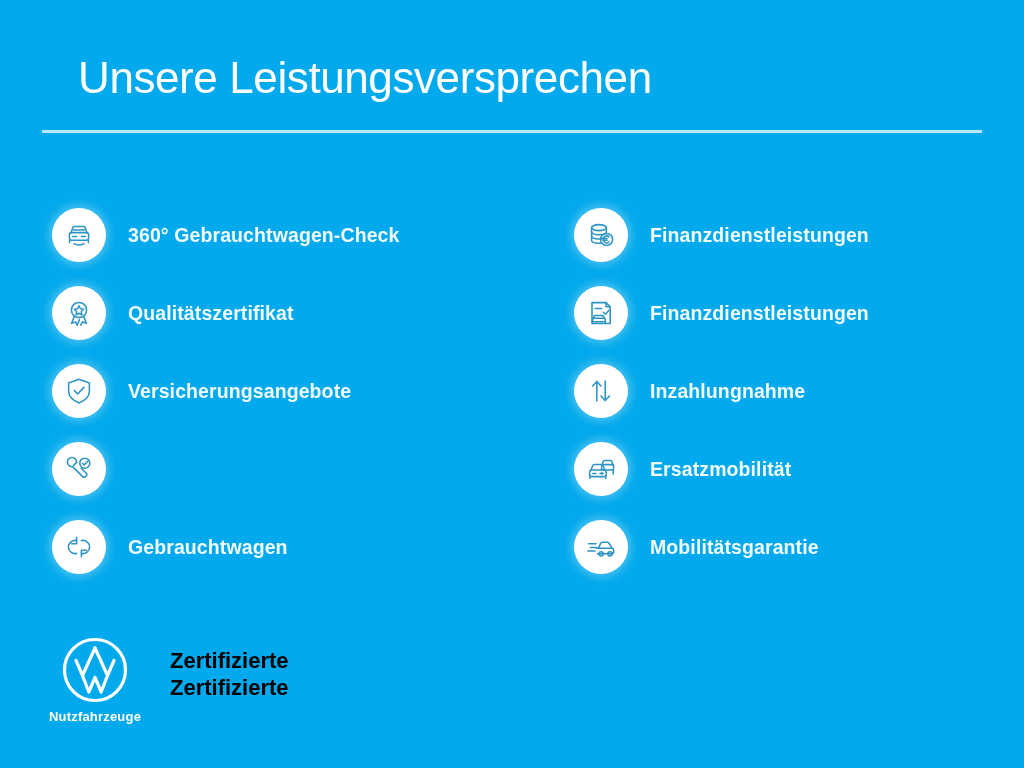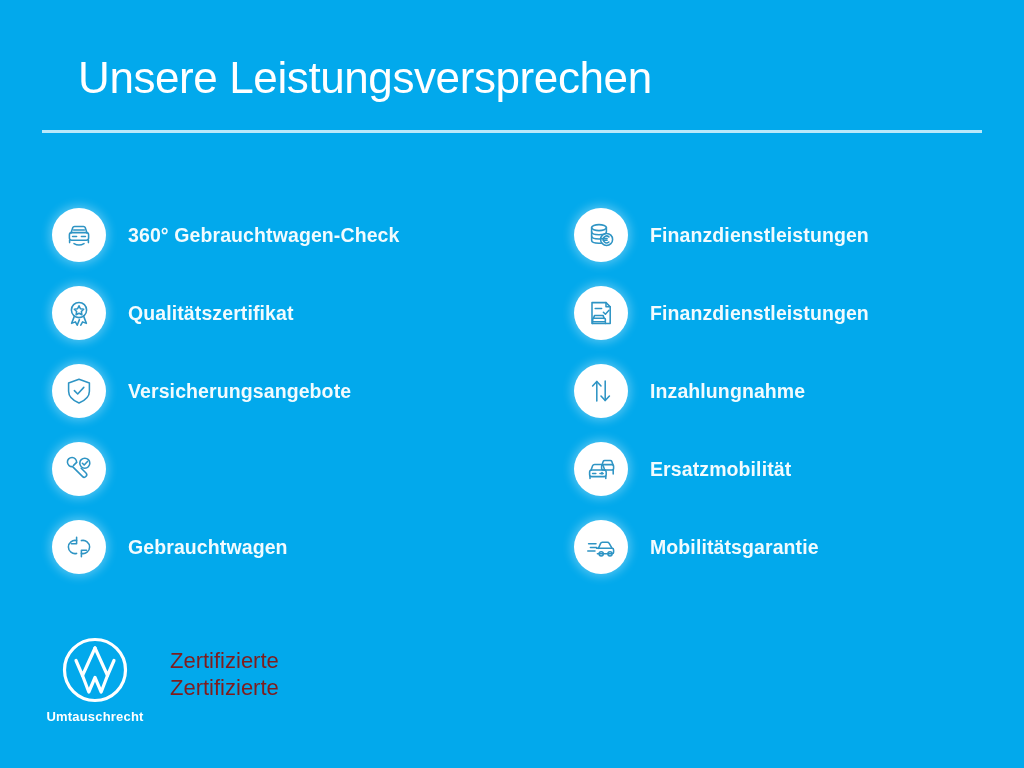--- a/index.html
+++ b/index.html
@@ -125,23 +125,23 @@
     font-weight:700;
     letter-spacing:0.2px;
     color:#FFFFFF;
     white-space:nowrap;
   }
 
   .footer-text {
     margin-left:32px;
     margin-top:14px;
     font-size:22px;
-    font-weight:400;
+    font-weight:700;
     line-height:1.22;
-    color:#7f1d1d;
+    color:#000000;
     white-space:nowrap;
   }
 </style>
 </head>
 <body>
 
 <div class="slide">
 
   <div class="title">Unsere Leistungsversprechen</div>
   <div class="title-rule"></div>
@@ -299,21 +299,21 @@
   <div class="footer">
     <div class="brand">
       <span>
         <svg viewBox="0 0 72 72">
           <circle cx="36" cy="36" r="30.5"></circle>
           <path d="M36 14 L23.5 41.5 L17 26.5"></path>
           <path d="M36 14 L48.5 41.5 L55 26.5"></path>
           <path d="M23.5 41.5 L29.8 58 L36 43.5 L42.2 58 L48.5 41.5"></path>
         </svg>
       </span>
-      <span class="brand-sub">Umtauschrecht</span>
+      <span class="brand-sub">Nutzfahrzeuge</span>
     </div>
     <div class="footer-text">
       <div>Zertifizierte</div>
       <div>Zertifizierte</div>
     </div>
   </div>
 
 </div>
 
 </body></html>

